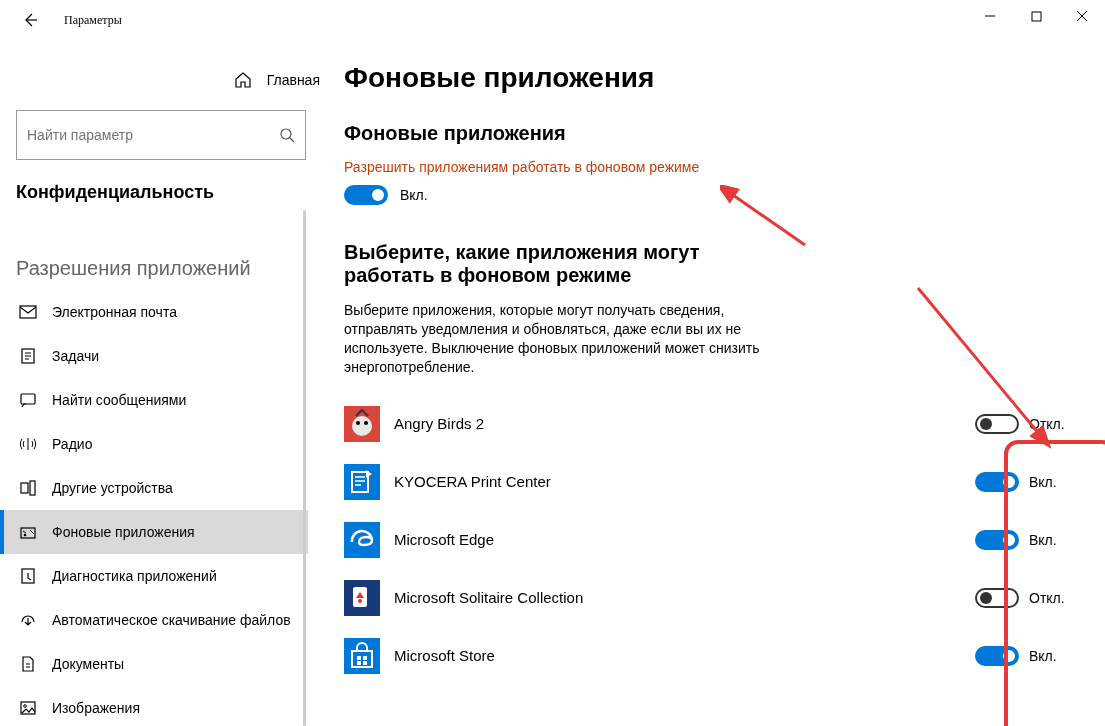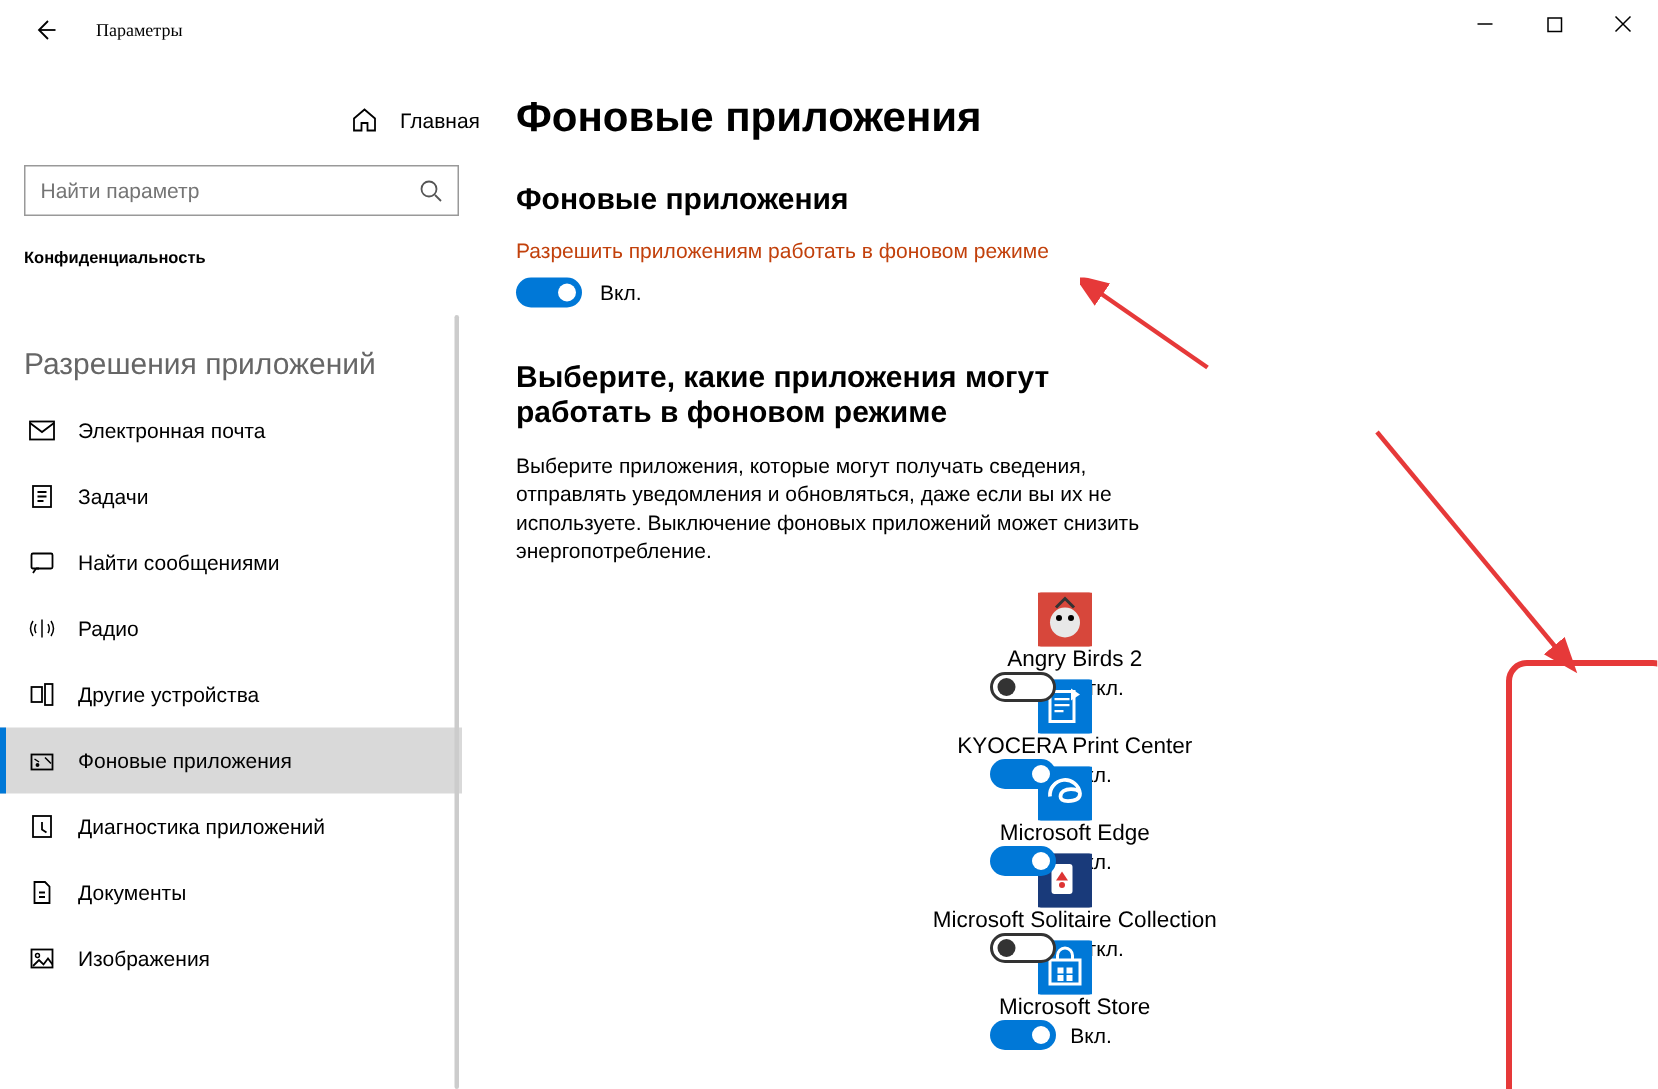--- a/index.html
+++ b/index.html
@@ -79,37 +79,37 @@
     display:flex;align-items:center;justify-content:center;
     margin-right:14px;
     color:#000;
   }
   .home-row .label, .nav-item .label {
     font-size:14px;
   }
   .search-box {
     margin-top:10px;
     width:290px;
-    height:34px;
+    height:50px;
     border:1px solid #999;
     background:#fff;
     display:flex;
     align-items:center;
     justify-content:space-between;
     padding:0 10px;
     color:#666;
     font-size:14px;
   }
   .search-box input {
     border:none;outline:none;flex:1;font-size:14px;background:transparent;
   }
   .category-label {
     margin-top:22px;
     font-weight:600;
-    font-size:11px;
+    font-size:18px;
   }
   .group-label {
     margin-top:54px;
     font-size:20px;
     color:#666;
   }
   .nav-list {
     margin-top:10px;
   }
   .nav-item {
@@ -178,21 +178,20 @@
   }
   .toggle.on .knob{ background:#fff; right:4px; }
   .toggle.off .knob{ background:#333; left:3px; }
   .toggle-label{ margin-left:12px; font-size:14px; }
 
   .app-list{margin-top:4px;}
   .app-row{
     display:flex;
     align-items:center;
     height:58px;
-    flex-direction:column;
   }
   .app-icon{
     width:36px;height:36px;border-radius:2px;
     display:flex;align-items:center;justify-content:center;
     color:#fff;font-size:20px;flex-shrink:0;
   }
   .app-name{
     margin-left:14px;
     flex:1;
     font-size:15px;
@@ -339,20 +338,29 @@
             <svg width="18" height="18" viewBox="0 0 18 18">
               <rect x="3" y="2" width="12" height="14" stroke="#000" stroke-width="1.2" fill="none"></rect>
               <path d="M9 6v5l3 2" stroke="#000" stroke-width="1.2" fill="none"></path>
             </svg>
           </span>
           <span class="label">Диагностика приложений</span>
         </div>
         <div class="nav-item">
           <span class="icon">
             <svg width="18" height="18" viewBox="0 0 18 18">
+              <path d="M3 11a6 6 0 1112 0" stroke="#000" stroke-width="1.2" fill="none"></path>
+              <path d="M9 7v7M6 11l3 3 3-3" stroke="#000" stroke-width="1.2" fill="none"></path>
+            </svg>
+          </span>
+          <span class="label">Автоматическое скачивание файлов</span>
+        </div>
+        <div class="nav-item">
+          <span class="icon">
+            <svg width="18" height="18" viewBox="0 0 18 18">
               <path d="M4 2h7l3 3v11H4z" stroke="#000" stroke-width="1.2" fill="none"></path>
               <path d="M7 9h4M7 12h4" stroke="#000" stroke-width="1.2"></path>
             </svg>
           </span>
           <span class="label">Документы</span>
         </div>
         <div class="nav-item">
           <span class="icon">
             <svg width="18" height="18" viewBox="0 0 18 18">
               <rect x="2" y="3" width="14" height="12" stroke="#000" stroke-width="1.2" fill="none"></rect>

